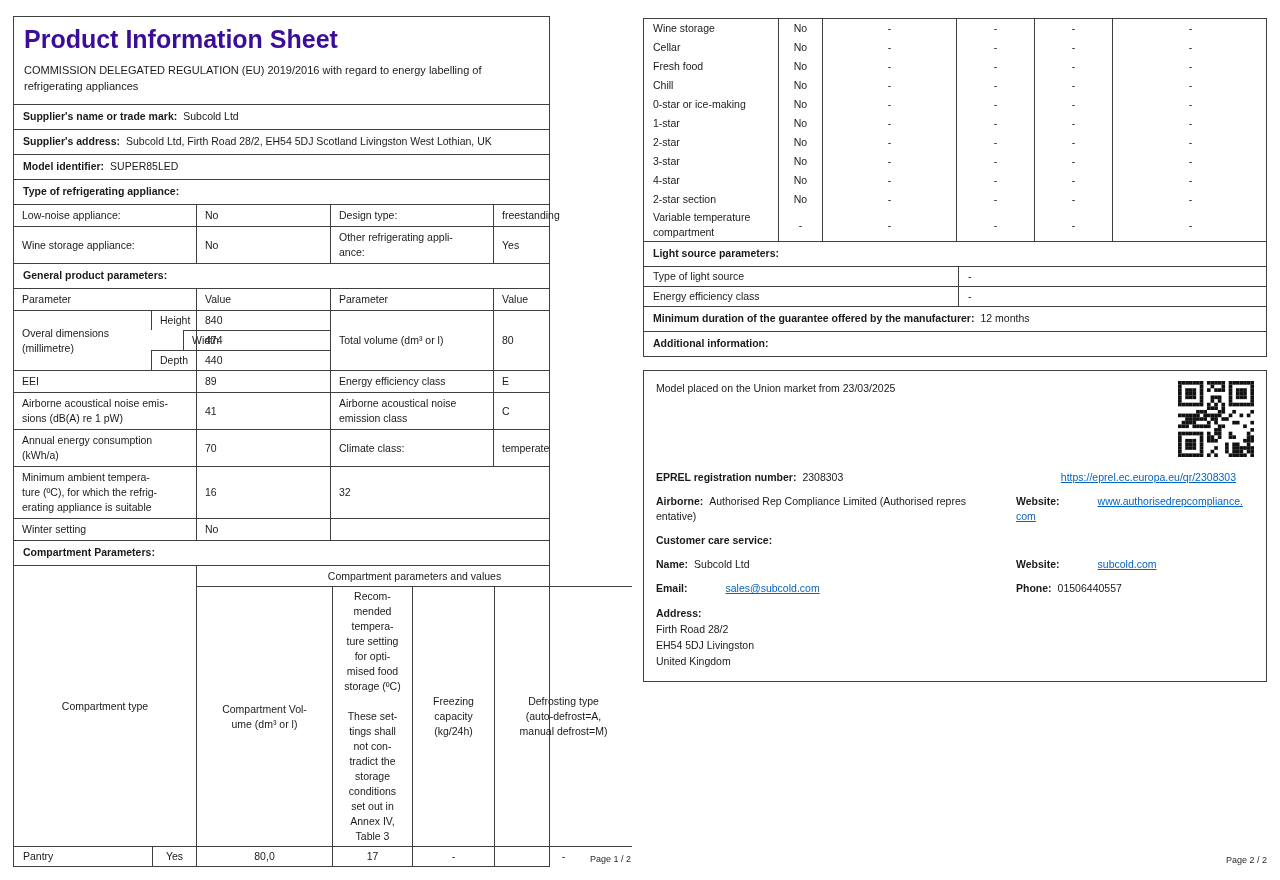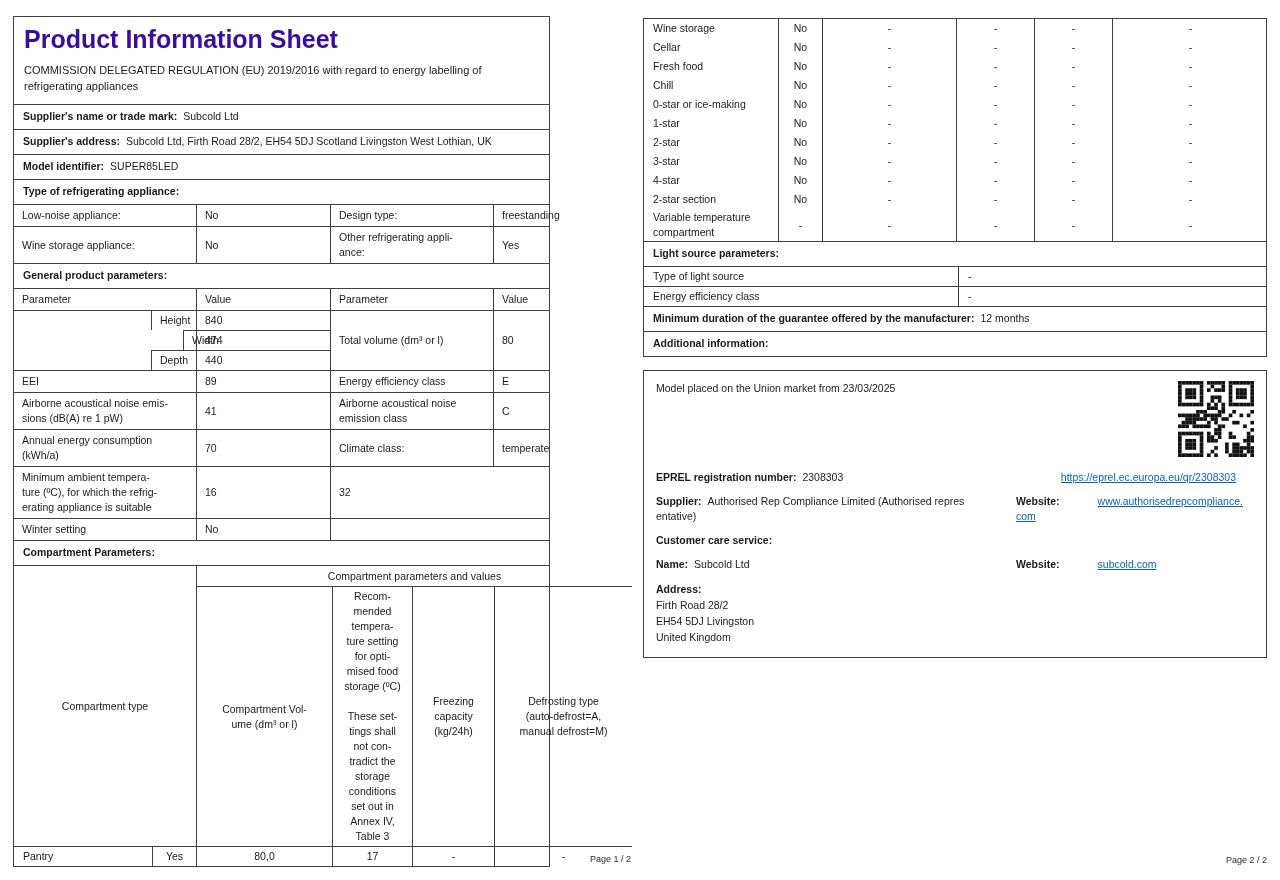--- a/index.html
+++ b/index.html
@@ -95,20 +95,22 @@
     <div>Yes</div>
   </div>
   <div class="sect">General product parameters:</div>
   <div class="g4">
     <div>Parameter</div>
     <div>Value</div>
     <div>Parameter</div>
     <div>Value</div>
   </div>
   <div class="dims">
+    <div class="dl pre">Overal dimensions
+(millimetre)</div>
     <div style="grid-column:2;grid-row:1;">Height</div>
     <div style="grid-column:3;grid-row:1;">840</div>
     <div class="bt" style="grid-column:2;grid-row:2;margin-left:32px;">Width</div>
     <div class="bt" style="grid-column:3;grid-row:2;">474</div>
     <div class="bt" style="grid-column:2;grid-row:3;">Depth</div>
     <div class="bt" style="grid-column:3;grid-row:3;">440</div>
     <div class="dp">Total volume (dm³ or l)</div>
     <div class="dv">80</div>
   </div>
   <div class="g4">
@@ -531,37 +533,45 @@
     <div class="two">
       <div class="lcol">
         <b>EPREL registration number:</b><span class="mleft">2308303</span>
       </div>
       <div class="rcol eprel-link">
         <span class="link">https://eprel.ec.europa.eu/qr/2308303</span>
       </div>
     </div>
     <div class="two">
       <div class="lcol">
-        <b>Supplier:</b><span class="mleft pre">Authorised Rep Compliance Limited (Authorised repres
+        <b>Airborne:</b><span class="mleft pre">Authorised Rep Compliance Limited (Authorised repres
 entative)</span>
       </div>
       <div class="rcol">
         <b>Website:</b><span class="mleft pre link">www.authorisedrepcompliance.
 com</span>
       </div>
     </div>
     <div class="careline">Customer care service:</div>
     <div class="two">
       <div class="lcol">
         <b>Name:</b><span class="mleft">Subcold Ltd</span>
       </div>
       <div class="rcol">
         <b>Website:</b><span class="mleft link">subcold.com</span>
       </div>
     </div>
+    <div class="two">
+      <div class="lcol">
+        <b>Email:</b><span class="mleft link">sales@subcold.com</span>
+      </div>
+      <div class="rcol">
+        <b>Phone:</b><span class="mleft">01506440557</span>
+      </div>
+    </div>
     <div class="addr">
       <div><b>Address:</b></div>
       <div>
 
           <div>Firth Road 28/2</div>
 
           <div> EH54 5DJ Livingston</div>
 
           <div>United Kingdom</div>
         </div>

